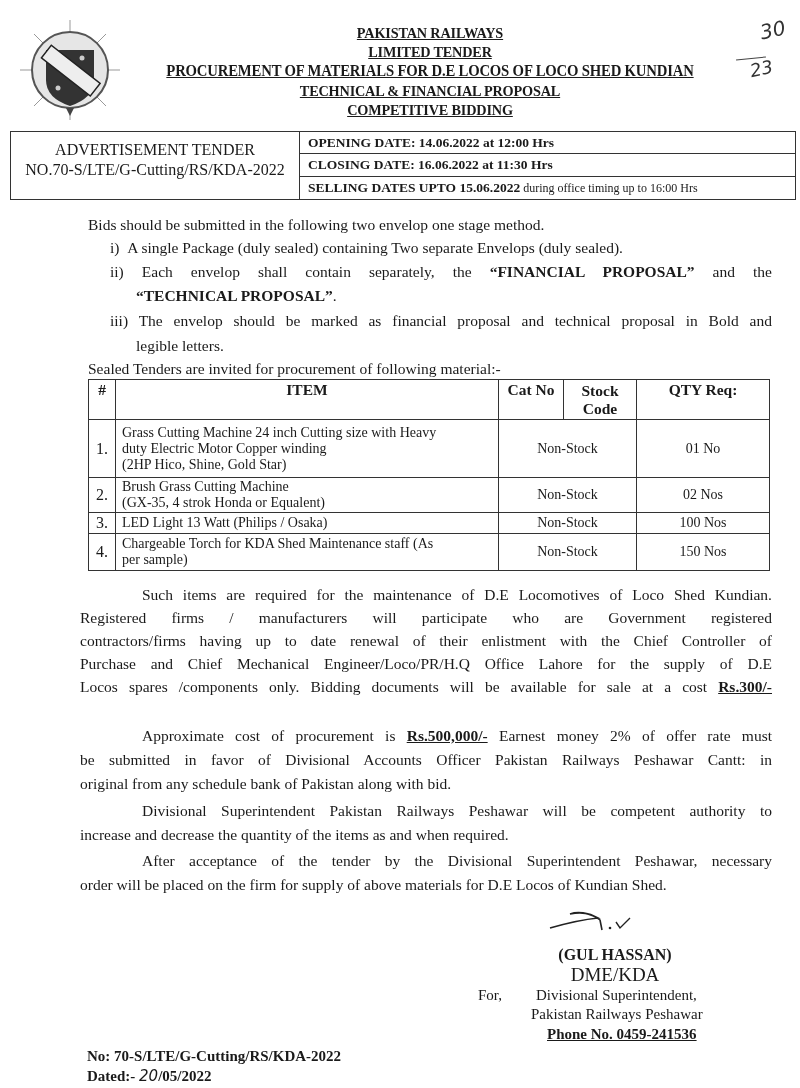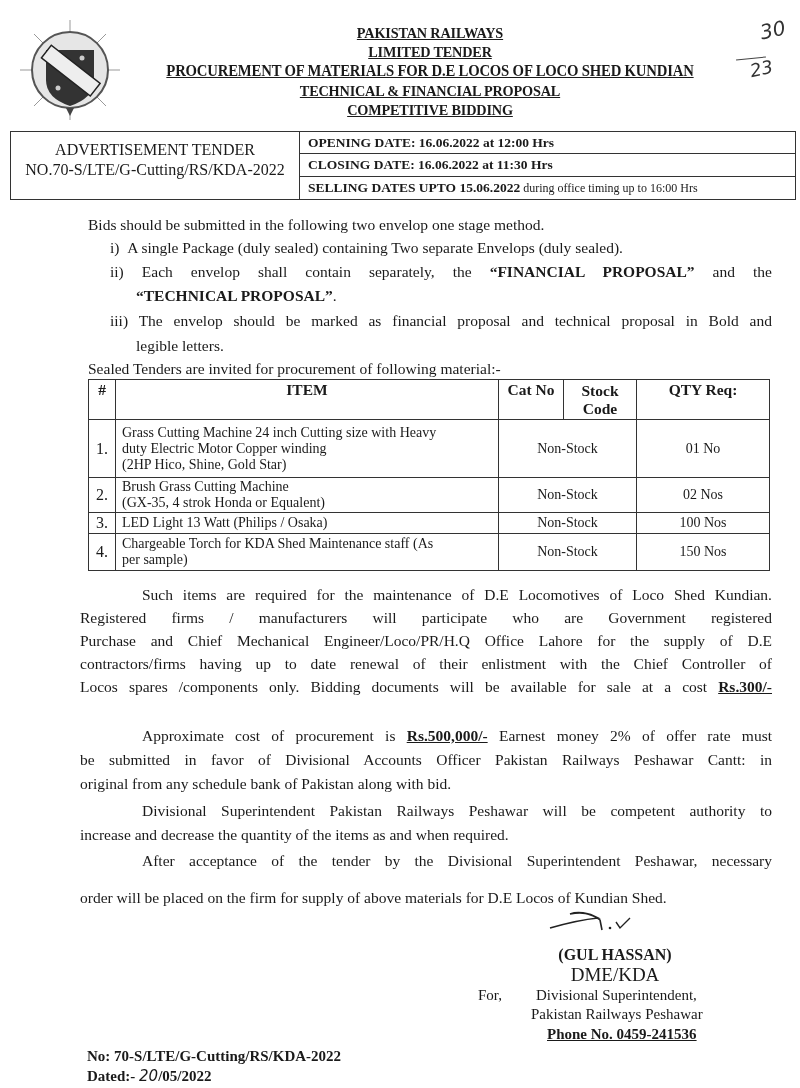--- a/index.html
+++ b/index.html
@@ -71,21 +71,21 @@
 <div class="abs hw" style="left:760px;top:18px;">30</div>
 <div class="abs hw-line" style="left:736px;top:58px;width:30px;"></div>
 <div class="abs hw" style="left:750px;top:58px;font-size:18px;">23</div>
 
 <div class="abs adv">
   <div class="adv-left">
     <div>ADVERTISEMENT TENDER</div>
     <div>NO.70-S/LTE/G-Cutting/RS/KDA-2022</div>
   </div>
   <div class="adv-right">
-    <div class="adv-row"><b>OPENING DATE: 16.06.2022 at 12:00 Hrs</b></div>
+    <div class="adv-row"><b>OPENING DATE: 14.06.2022 at 12:00 Hrs</b></div>
     <div class="adv-row"><b>CLOSING DATE: 16.06.2022 at 11:30 Hrs</b></div>
     <div class="adv-row"><b>SELLING DATES UPTO 15.06.2022</b><span class="small"> during office timing up to 16:00 Hrs</span></div>
   </div>
 </div>
 
 <div class="abs p" style="left:88px;top:214px;">Bids should be submitted in the following two envelop one stage method.</div>
 <div class="abs p" style="left:110px;top:237px;">
   <span>i)</span>&nbsp;&nbsp;<span>A single Package (duly sealed) containing Two separate Envelops (duly sealed).</span>
 </div>
 <div class="abs p" style="left:110px;top:261px;width:662px;">
@@ -144,39 +144,39 @@
       </td>
       <td class="c" colspan="2">Non-Stock</td>
       <td class="c">150 Nos</td>
     </tr>
   </tbody>
 </table>
 
 <div class="abs p" style="left:80px;top:584px;width:692px;">
   <div class="just" style="padding-left:62px;">Such items are required for the maintenance of D.E Locomotives of Loco Shed Kundian.</div>
   <div class="just" style="margin-top:2px;">Registered firms / manufacturers will participate who are Government registered</div>
+  <div class="just" style="margin-top:2px;">contractors/firms having up to date renewal of their enlistment with the Chief Controller of</div>
   <div class="just" style="margin-top:2px;">Purchase and Chief Mechanical Engineer/Loco/PR/H.Q Office Lahore for the supply of D.E</div>
-  <div class="just" style="margin-top:2px;">contractors/firms having up to date renewal of their enlistment with the Chief Controller of</div>
   <div class="just" style="margin-top:2px;"><span>Locos spares /components only. Bidding documents will be available for sale at a cost </span><b class="ub">Rs.300/-</b></div>
 </div>
 
 <div class="abs p" style="left:80px;top:725px;width:692px;">
   <div class="just" style="padding-left:62px;"><span>Approximate cost of procurement is </span><b class="ub">Rs.500,000/-</b><span> Earnest money 2% of offer rate must</span></div>
   <div class="just" style="margin-top:3px;">be submitted in favor of Divisional Accounts Officer Pakistan Railways Peshawar Cantt: in</div>
   <div style="margin-top:3px;">original from any schedule bank of Pakistan along with bid.</div>
 </div>
 
 <div class="abs p" style="left:80px;top:800px;width:692px;">
   <div class="just" style="padding-left:62px;">Divisional Superintendent Pakistan Railways Peshawar will be competent authority to</div>
   <div style="margin-top:3px;">increase and decrease the quantity of the items as and when required.</div>
 </div>
 
 <div class="abs p" style="left:80px;top:850px;width:692px;">
   <div class="just" style="padding-left:62px;">After acceptance of the tender by the Divisional Superintendent Peshawar, necessary</div>
-  <div style="margin-top:16px;">order will be placed on the firm for supply of above materials for D.E Locos of Kundian Shed.</div>
+  <div style="margin-top:3px;">order will be placed on the firm for supply of above materials for D.E Locos of Kundian Shed.</div>
 </div>
 
 <div class="abs" style="left:548px;top:906px;width:100px;height:30px;">
   <svg width="100" height="30" viewBox="0 0 100 30">
     <path d="M2 22 Q30 14 50 12 Q34 4 22 8 Q40 4 52 14 L54 24" fill="none" stroke="#222" stroke-width="1.6"></path>
     <circle cx="62" cy="22" r="1.3" fill="#222"></circle>
     <path d="M68 16 L72 22 L82 12" fill="none" stroke="#222" stroke-width="1.4"></path>
   </svg>
 </div>
 <div class="abs sig" style="left:530px;top:945px;width:170px;font-weight:bold;font-size:16px;">(GUL HASSAN)</div>

